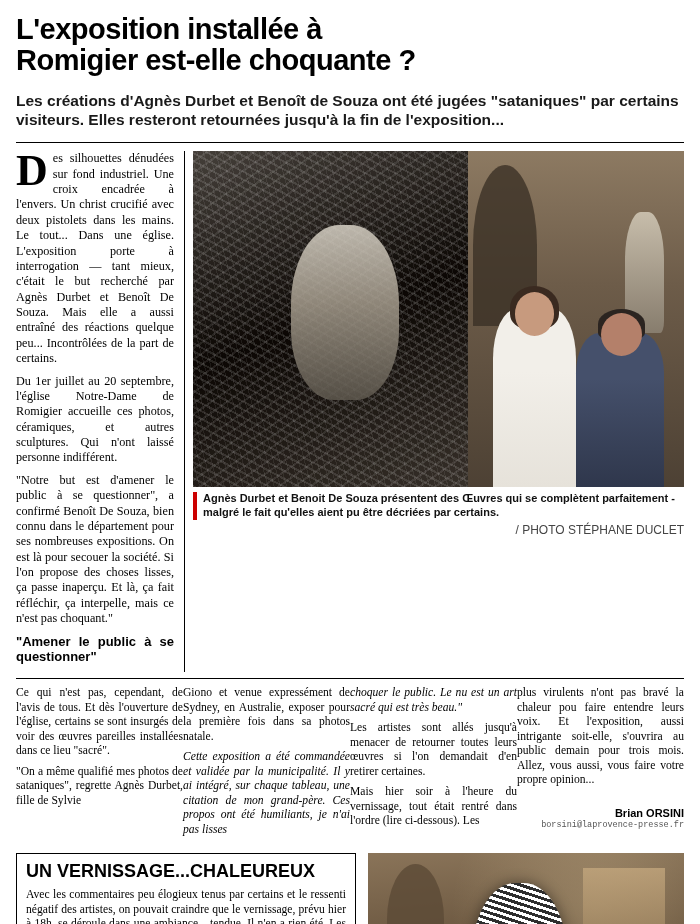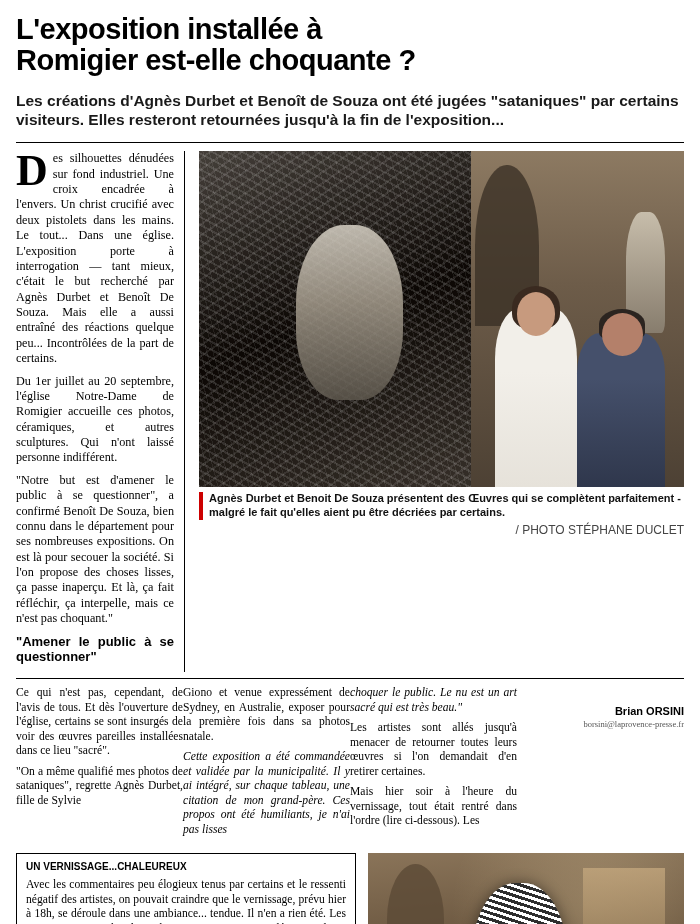--- a/index.html
+++ b/index.html
@@ -63,21 +63,21 @@
   .dropcap {
     float: left;
     font-family: "Liberation Serif", serif;
     font-weight: bold;
     font-size: 44px;
     line-height: 34px;
     padding: 3px 5px 0 0;
   }
   .photo-main-wrap {
     flex: 1 1 auto;
-    padding-left: 14px;
+    padding-left: 8px;
     border-left: 1px solid #000;
     box-sizing: border-box;
   }
   .photo-main {
     position: relative;
     width: 100%;
     height: 336px;
     overflow: hidden;
     background: #2a211c;
   }
@@ -235,42 +235,42 @@
   .bcol p { margin: 0 0 6px 0; }
   .bcol p.italic { font-style: italic; }
   .sign {
     font-family: "Liberation Sans", sans-serif;
     font-weight: bold;
     font-size: 11px;
     text-align: right;
     margin-top: 19px;
   }
   .sign-mail {
-    font-family: Liberation Serif, serif;
+    font-family: Liberation Mono, monospace;
     font-size: 8.5px;
     color: #555;
     text-align: right;
   }
   
   .bottom {
     display: flex;
     margin: 10px 16px 0 16px;
     gap: 12px;
   }
   .box-left {
     flex: 0 0 340px;
     width: 340px;
     border: 1px solid #000;
     box-sizing: border-box;
     padding: 7px 9px 9px 9px;
   }
   .box-title {
     font-family: "Liberation Sans", sans-serif;
     font-weight: bold;
-    font-size: 10px;
+    font-size: 18px;
     margin: 0 0 6px 0;
   }
   .box-body {
     font-size: 11.6px;
     line-height: 1.26;
     text-align: justify;
   }
   .box-body p { margin: 0 0 6px 0; }
   .bottom-right {
     flex: 1 1 auto;
@@ -386,20 +386,21 @@
       <p class="italic">Cette exposition a été commandée et validée par la municipalité. Il y ai intégré, sur chaque tableau, une citation de mon grand-père. Ces propos ont été humiliants, je n'ai pas lisses</p>
     </div>
 
     <div class="bcol">
       <p class="italic">choquer le public. Le nu est un art sacré qui est très beau."</p>
       <p>Les artistes sont allés jusqu'à menacer de retourner toutes leurs œuvres si l'on demandait d'en retirer certaines.</p>
       <p>Mais hier soir à l'heure du vernissage, tout était rentré dans l'ordre (lire ci-dessous). Les</p>
     </div>
 
     <div class="bcol">
+      <p>plus virulents n'ont pas bravé la chaleur pou faire entendre leurs voix. Et l'exposition, aussi intrigante soit-elle, s'ouvrira au public demain pour trois mois. Allez, vous aussi, vous faire votre propre opinion...</p>
       <div class="sign">Brian ORSINI</div>
       <div class="sign-mail">borsini@laprovence-presse.fr</div>
     </div>
 
   </div>
 
   <div class="bottom">
 
     <div class="box-left">
       <div class="box-title">UN VERNISSAGE...CHALEUREUX</div>

